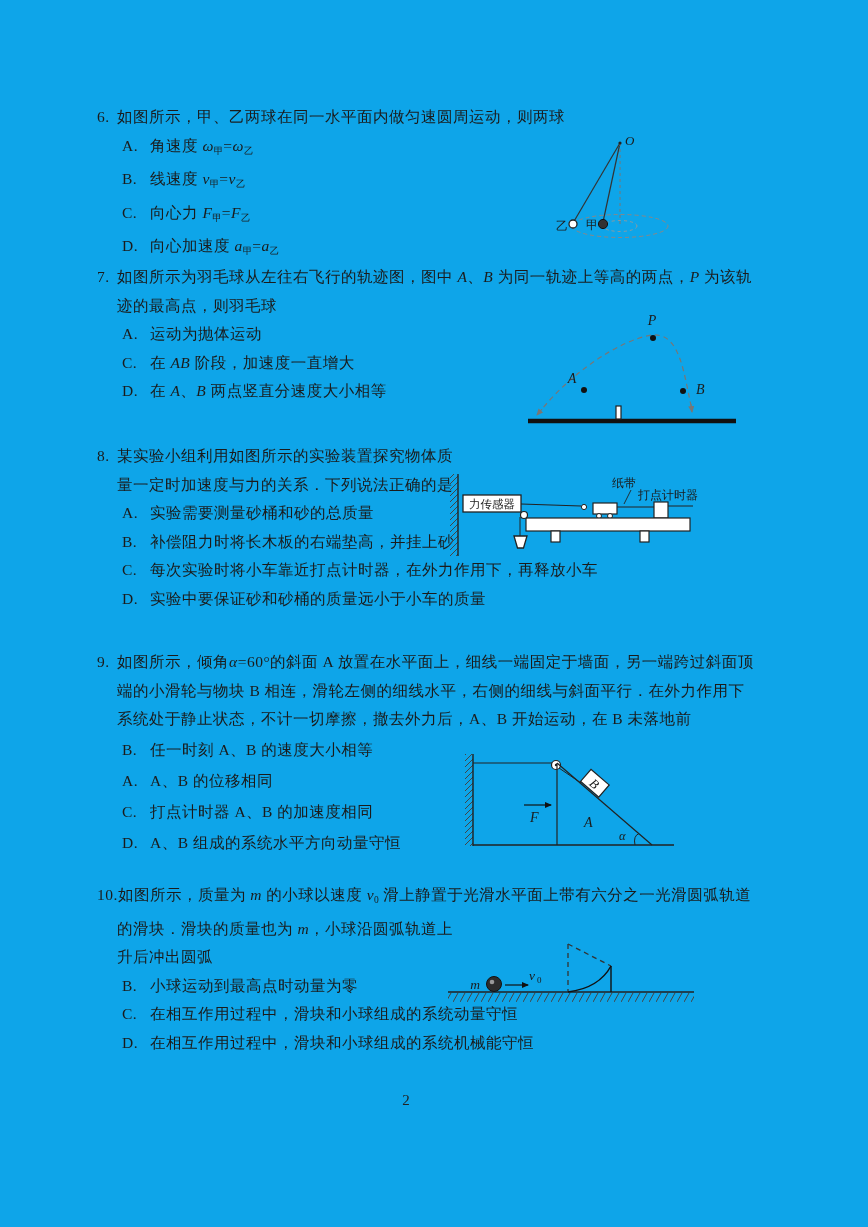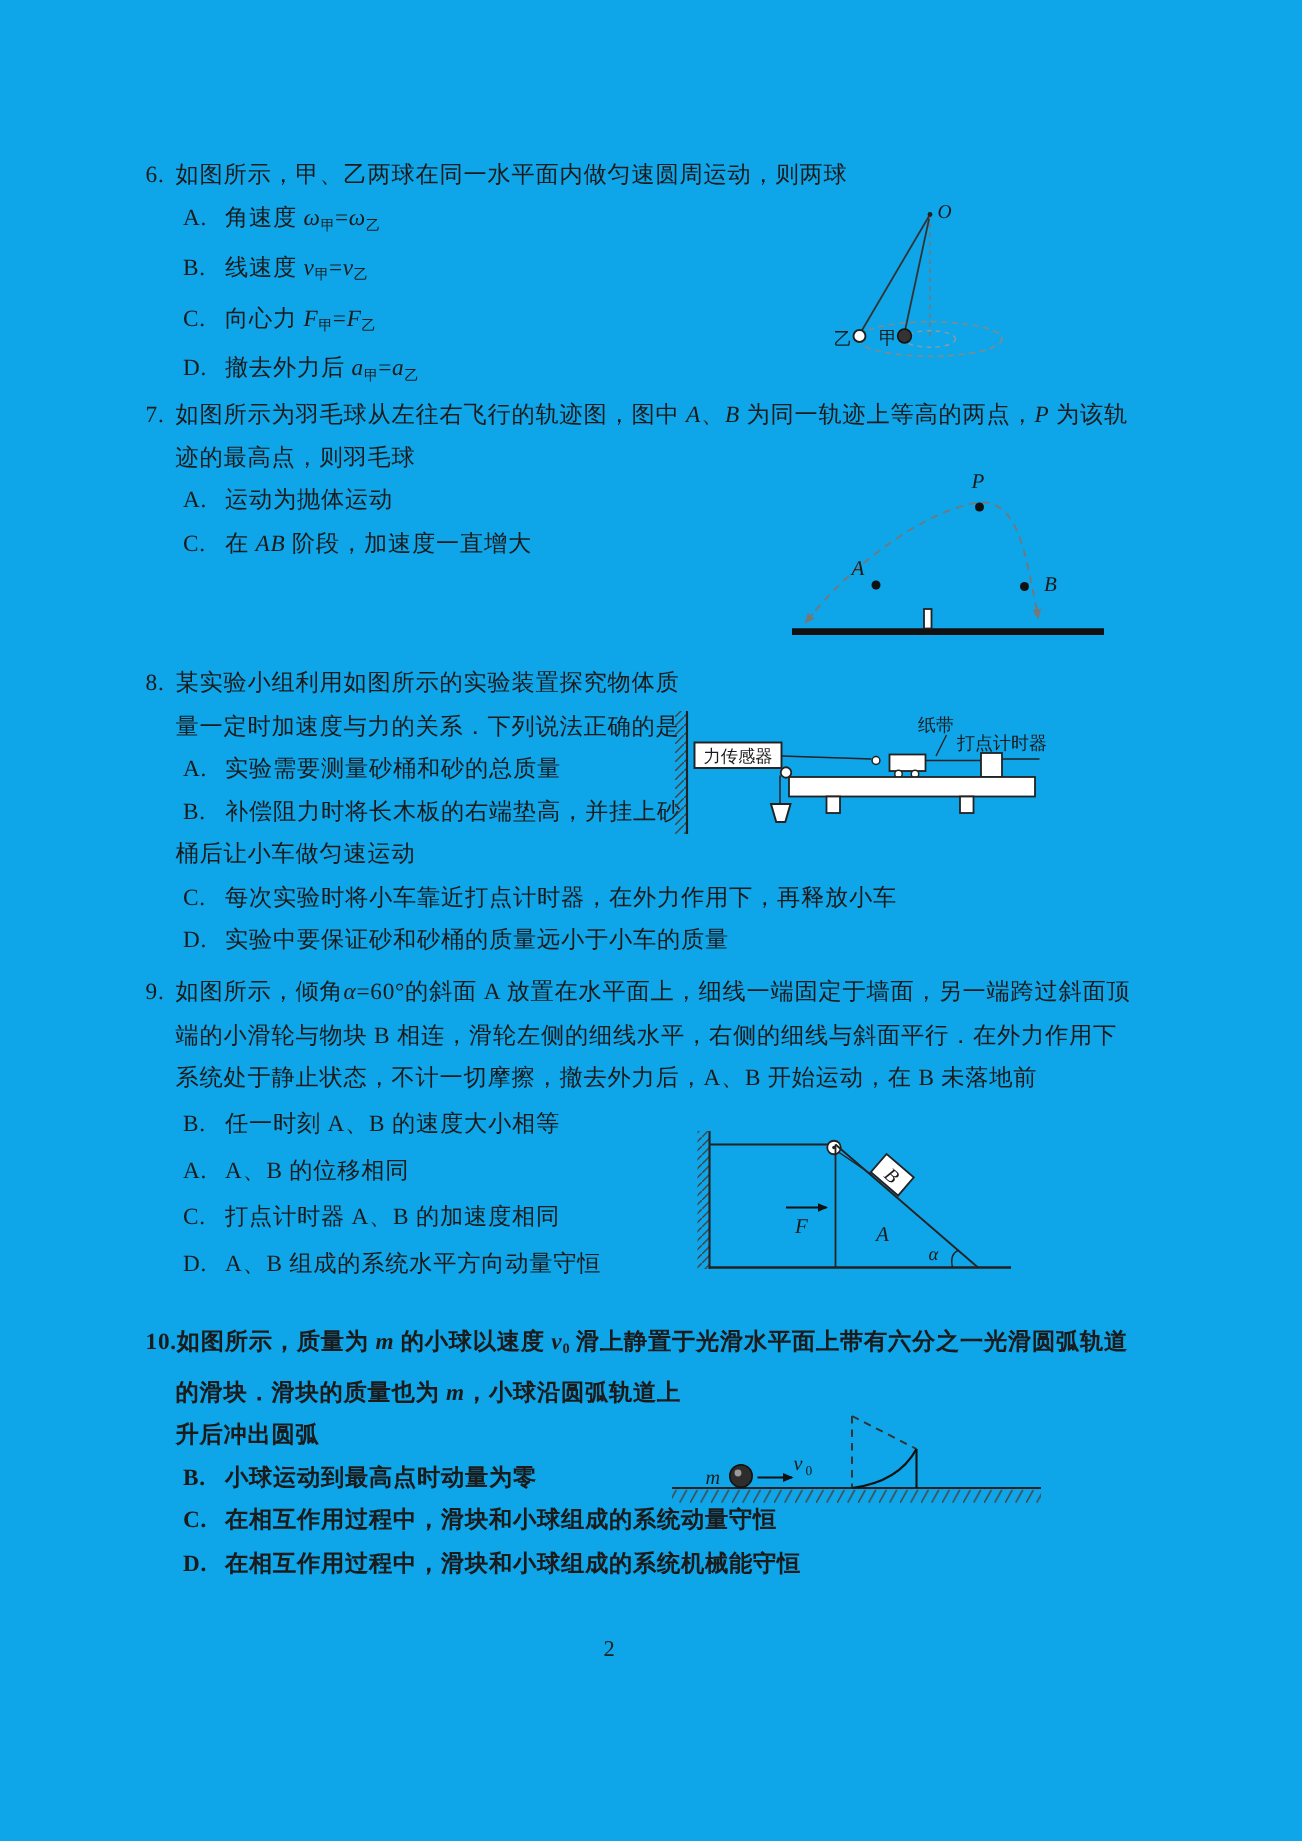--- a/index.html
+++ b/index.html
@@ -30,21 +30,21 @@
 </head>
 <body>
 
 <div class="page">
 
   <section class="q" style="top:103px;">
     <div class="line"><span class="qnum">6.</span><span><span>如图所示，甲、乙两球在同一水平面内做匀速圆周运动，则两球</span></span></div>
     <div class="line opt"><span class="olet">A.</span><span><span>角速度 </span><span class="seg-i">ω</span><span class="seg-sub">甲</span><span>=</span><span class="seg-i">ω</span><span class="seg-sub">乙</span></span></div>
     <div class="line opt"><span class="olet">B.</span><span><span>线速度 </span><span class="seg-i">v</span><span class="seg-sub">甲</span><span>=</span><span class="seg-i">v</span><span class="seg-sub">乙</span></span></div>
     <div class="line opt"><span class="olet">C.</span><span><span>向心力 </span><span class="seg-i">F</span><span class="seg-sub">甲</span><span>=</span><span class="seg-i">F</span><span class="seg-sub">乙</span></span></div>
-    <div class="line opt"><span class="olet">D.</span><span><span>撤去外力后 </span><span class="seg-i">a</span><span class="seg-sub">甲</span><span>=</span><span class="seg-i">a</span><span class="seg-sub">乙</span></span></div>
+    <div class="line opt"><span class="olet">D.</span><span><span>向心加速度 </span><span class="seg-i">a</span><span class="seg-sub">甲</span><span>=</span><span class="seg-i">a</span><span class="seg-sub">乙</span></span></div>
   </section>
 
   <figure class="fig" style="left:550px; top:128px;">
     <svg width="185" height="130" viewBox="0 0 185 130">
       <g stroke="#333" stroke-width="1.2" fill="none">
         <line x1="70" y1="15" x2="23" y2="95"></line>
         <line x1="70" y1="15" x2="53" y2="94"></line>
       </g>
       <line x1="70" y1="15" x2="70" y2="97" stroke="#777" stroke-width="1" stroke-dasharray="3,3"></line>
       <ellipse cx="70" cy="98" rx="48" ry="11.5" fill="none" stroke="#888" stroke-width="1" stroke-dasharray="4,3"></ellipse>
@@ -56,20 +56,21 @@
       <text class="flbl" x="18" y="102" font-size="12" text-anchor="end">乙</text>
       <text class="flbl" x="48" y="101" font-size="12" text-anchor="end">甲</text>
     </svg>
   </figure>
 
   <section class="q" style="top:263px;font-family:Liberation Serif, serif;">
     <div class="line"><span class="qnum">7.</span><span><span>如图所示为羽毛球从左往右飞行的轨迹图，图中 </span><span class="seg-i">A</span><span>、</span><span class="seg-i">B</span><span> 为同一轨迹上等高的两点，</span><span class="seg-i">P</span><span> 为该轨</span></span></div>
     <div class="line qcont"><span><span>迹的最高点，则羽毛球</span></span></div>
     <div class="line opt"><span class="olet">A.</span><span><span>运动为抛体运动</span></span></div>
     <div class="line opt"><span class="olet">C.</span><span><span>在 </span><span class="seg-i">AB</span><span> 阶段，加速度一直增大</span></span></div>
+    <div class="line opt"><span class="olet">D.</span><span><span>在 </span><span class="seg-i">A</span><span>、</span><span class="seg-i">B</span><span> 两点竖直分速度大小相等</span></span></div>
   </section>
 
   <figure class="fig" style="left:524px; top:312px;">
     <svg width="216" height="122" viewBox="0 0 216 122">
       <defs>
         <marker id="arr7" markerWidth="9" markerHeight="9" refX="6" refY="3" orient="auto" markerUnits="userSpaceOnUse">
           <path d="M0,0 L7,3 L0,6 Z" fill="#777"></path>
         </marker>
       </defs>
       <line x1="4" y1="109" x2="212" y2="109" stroke="#111" stroke-width="4.5"></line>
@@ -84,21 +85,20 @@
       <text class="flbl it" x="128" y="13" font-size="14" text-anchor="middle">P</text>
       <text class="flbl it" x="172" y="82" font-size="14">B</text>
     </svg>
   </figure>
 
   <section class="q" style="top:442px;">
     <div class="line"><span class="qnum">8.</span><span><span>某实验小组利用如图所示的实验装置探究物体质</span></span></div>
     <div class="line qcont"><span><span>量一定时加速度与力的关系．下列说法正确的是</span></span></div>
     <div class="line opt"><span class="olet">A.</span><span><span>实验需要测量砂桶和砂的总质量</span></span></div>
     <div class="line opt"><span class="olet">B.</span><span><span>补偿阻力时将长木板的右端垫高，并挂上砂</span></span></div>
-    <div class="line optcont"><span><span>桶后让小车做匀速运动</span></span></div>
     <div class="line opt"><span class="olet">C.</span><span><span>每次实验时将小车靠近打点计时器，在外力作用下，再释放小车</span></span></div>
     <div class="line opt"><span class="olet">D.</span><span><span>实验中要保证砂和砂桶的质量远小于小车的质量</span></span></div>
   </section>
 
   <figure class="fig" style="left:450px; top:466px;">
     <svg width="288" height="112" viewBox="0 0 288 112">
       <defs>
         <pattern id="hatch8" patternUnits="userSpaceOnUse" width="6" height="6">
           <line x1="0" y1="6" x2="6" y2="0" stroke="#444" stroke-width="1"></line>
         </pattern>
@@ -161,21 +161,21 @@
         <text class="flbl it" x="0" y="-4" font-size="13" text-anchor="middle">B</text>
       </g>
       <line x1="68" y1="53" x2="95" y2="53" stroke="#111" stroke-width="1.2" marker-end="url(#arr9)"></line>
       <text class="flbl it" x="74" y="70" font-size="14">F</text>
       <text class="flbl it" x="128" y="75" font-size="14">A</text>
       <path d="M 179,93 Q 177,84 183,81.5" fill="none" stroke="#222" stroke-width="1"></path>
       <text class="flbl it" x="163" y="88" font-size="12.5">α</text>
     </svg>
   </figure>
 
-  <section class="q" style="top:881px;font-weight:bold;">
+  <section class="q" style="top:881px;">
     <div class="line"><span class="qnum">10.</span><span><span>如图所示，质量为 </span><span class="seg-i">m</span><span> 的小球以速度 </span><span class="seg-i">v</span><span class="seg-sub">0</span><span> 滑上静置于光滑水平面上带有六分之一光滑圆弧轨道</span></span></div>
     <div class="line qcont"><span><span>的滑块．滑块的质量也为 </span><span class="seg-i">m</span><span>，小球沿圆弧轨道上</span></span></div>
     <div class="line qcont"><span><span>升后冲出圆弧</span></span></div>
     <div class="line opt"><span class="olet">B.</span><span><span>小球运动到最高点时动量为零</span></span></div>
     <div class="line opt"><span class="olet">C.</span><span><span>在相互作用过程中，滑块和小球组成的系统动量守恒</span></span></div>
     <div class="line opt"><span class="olet">D.</span><span><span>在相互作用过程中，滑块和小球组成的系统机械能守恒</span></span></div>
   </section>
 
   <figure class="fig" style="left:432px; top:930px;">
     <svg width="278" height="88" viewBox="0 0 278 88">

